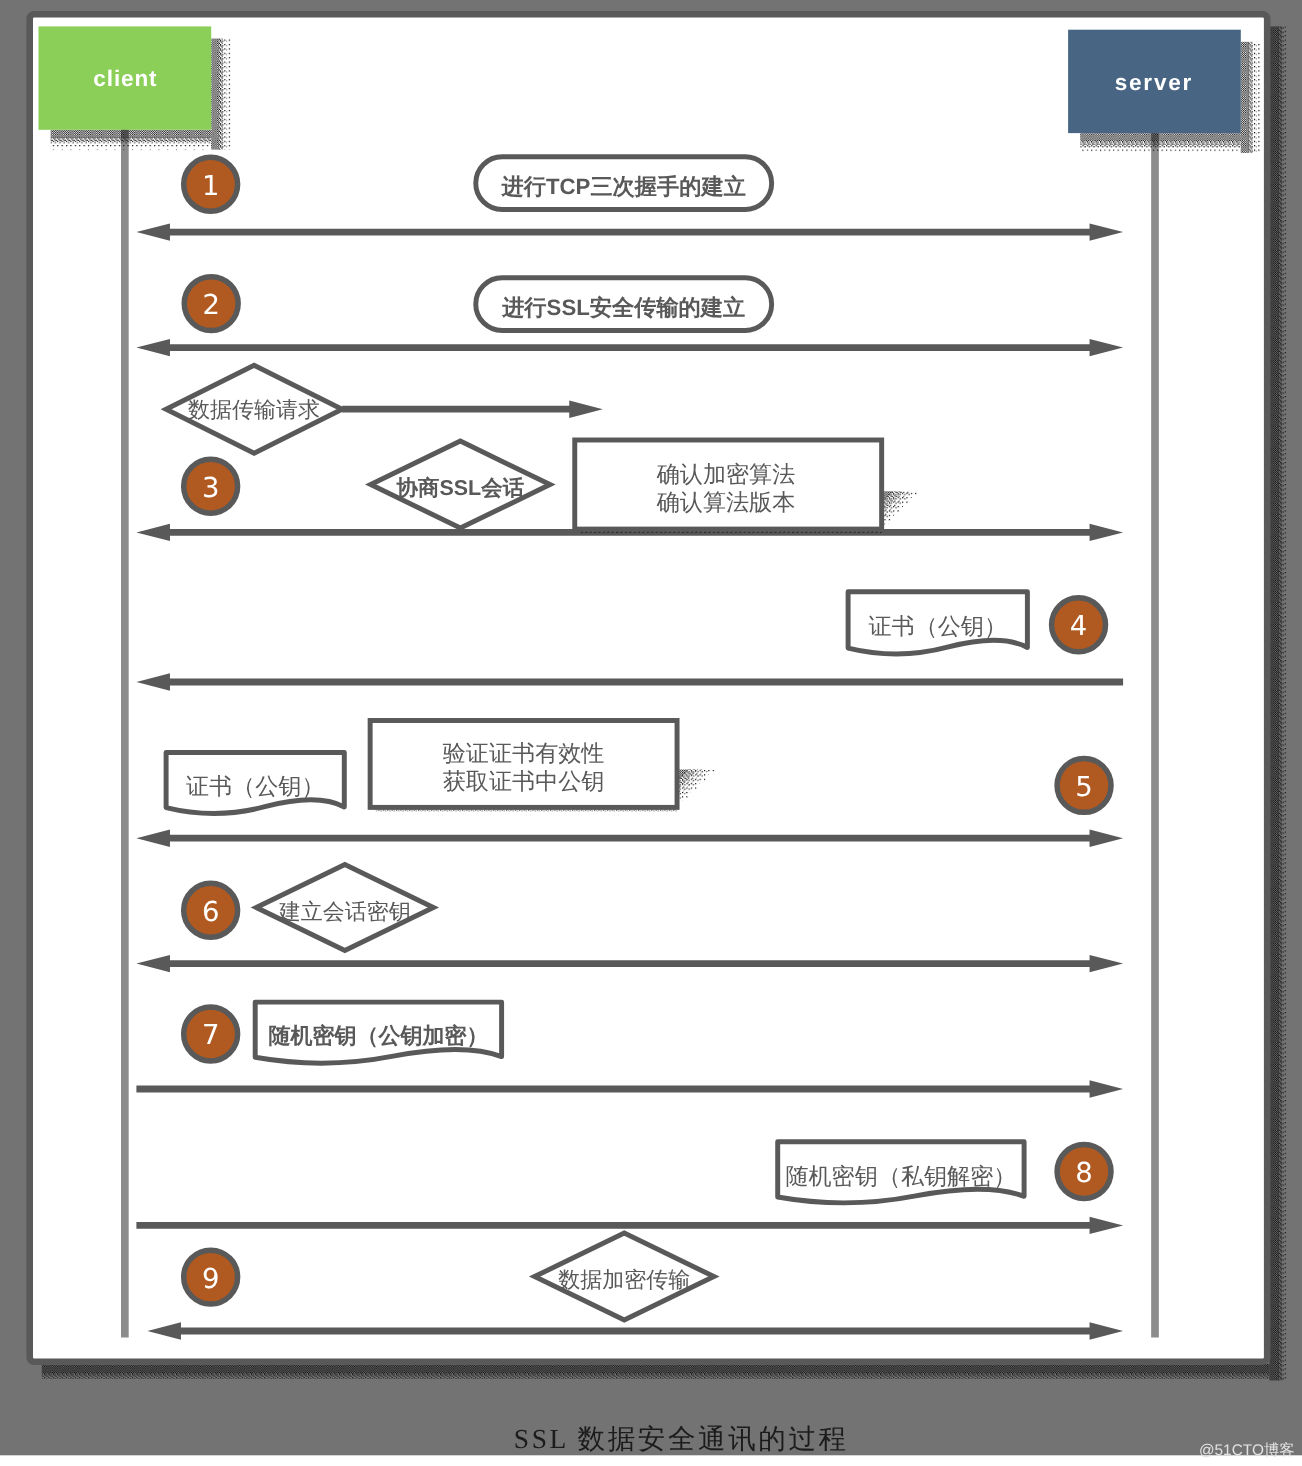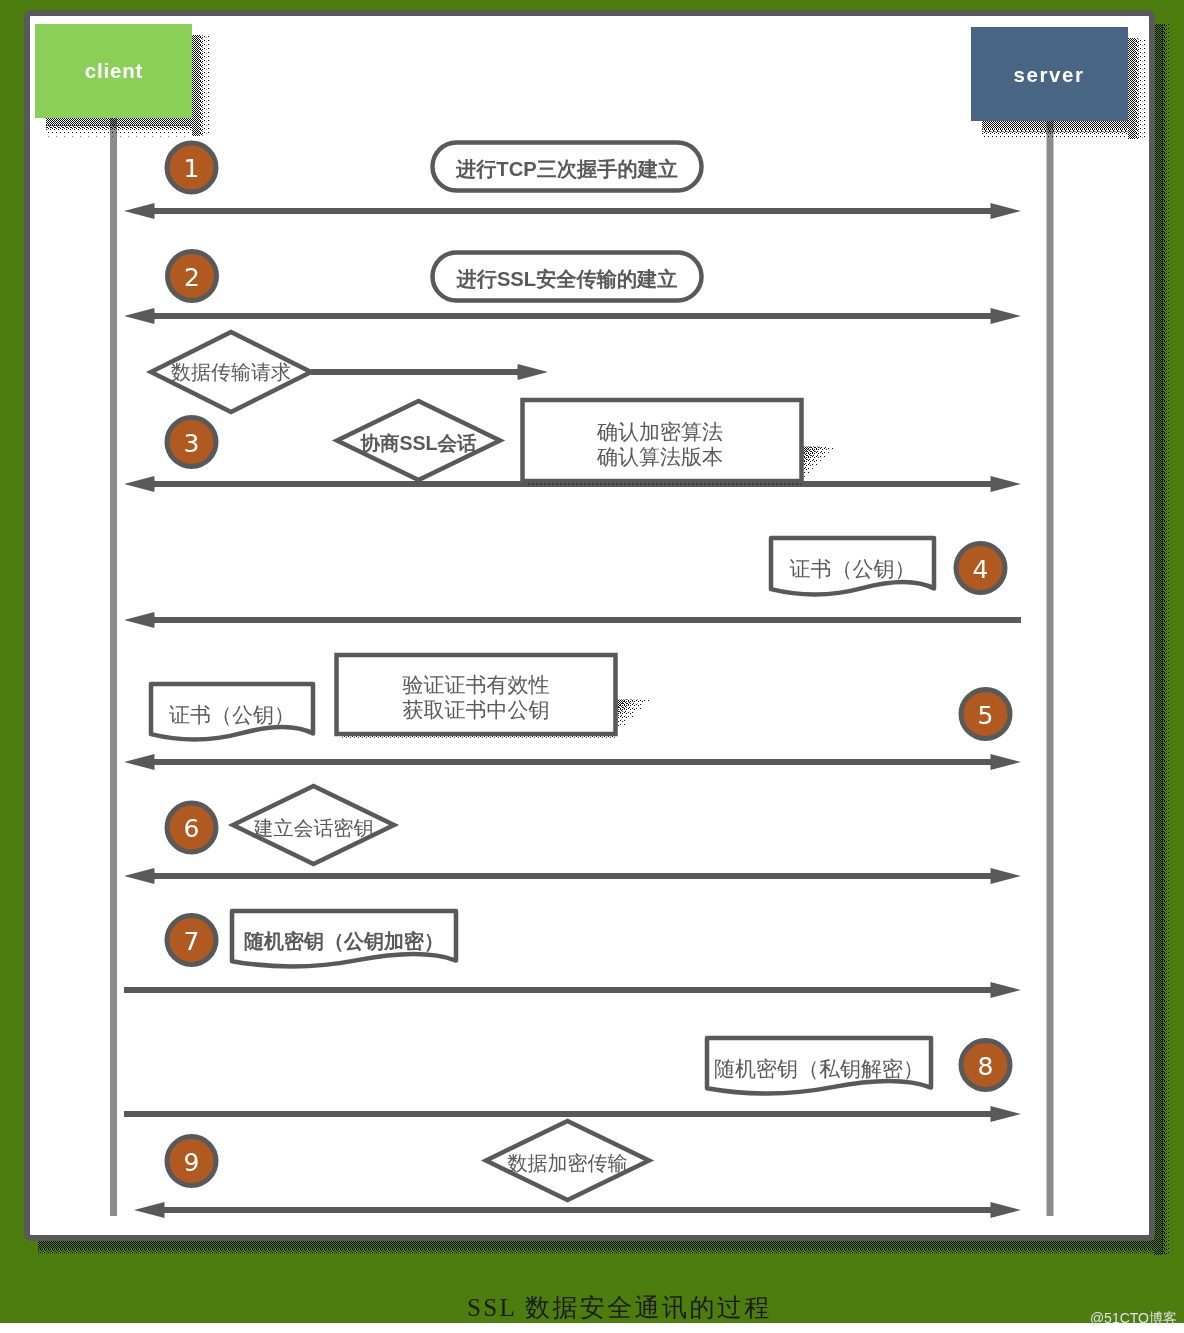--- a/index.html
+++ b/index.html
@@ -1,21 +1,21 @@
 <!DOCTYPE html>
 <html><head>
 <meta charset="utf-8">
 <title>SSL</title>
 <style>
   html,body{margin:0;padding:0;background:#ffffff;-webkit-font-smoothing:antialiased;}
   
   svg#diagram{opacity:0.9999;}
   svg text{-webkit-font-smoothing:antialiased;}
   body{width:1184px;height:1333px;overflow:hidden;font-family:"Liberation Sans",sans-serif;}
-  #stage{position:relative;width:1184px;height:1323px;background:#4d7c0f;will-change:transform;}
+  #stage{position:relative;width:1184px;height:1323px;background:#737373;will-change:transform;}
   svg{display:block;}
 </style>
 </head>
 <body>
 
 <div id="stage">
   <svg id="diagram" width="1184" height="1333" viewBox="0 0 1184 1333">
       <g id="root" style="opacity:0.999">
         <defs>
           <pattern id="dith-1" width="2" height="2" patternUnits="userSpaceOnUse">

